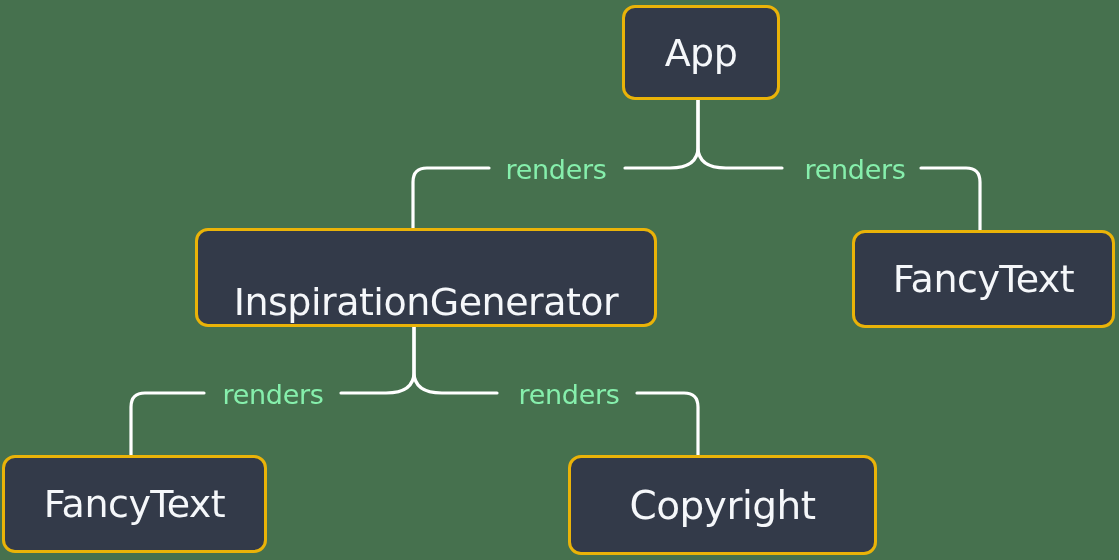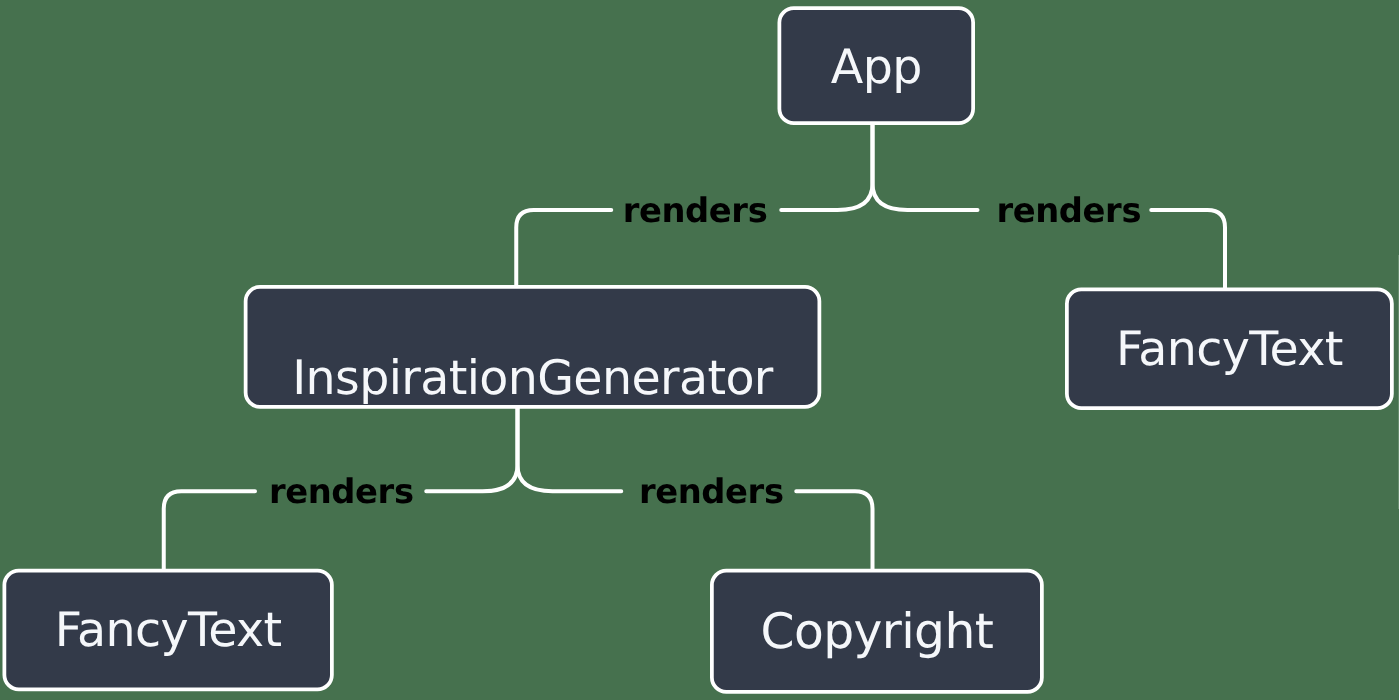--- a/index.html
+++ b/index.html
@@ -24,42 +24,42 @@
   .edges-svg path {
     fill: none;
     stroke: #FFFFFF;
     stroke-width: 3.2;
     stroke-linecap: round;
   }
   .node {
     position: absolute;
     box-sizing: border-box;
     background: #333A49;
-    border: 3px solid #ffffff;
+    border: 3px solid #eab308;
     border-radius: 13px;
     color: #F5F7FA;
     display: flex;
     align-items: center;
     justify-content: center;
     font-size: 38px;
     font-weight: 400;
     letter-spacing: -0.5px;
     white-space: nowrap;
   }
   .n-app      { left: 622px; top: 5px;   width: 158px; height: 95px; }
   .n-ig       { left: 195px; top: 228px; width: 462px; height: 99px; align-items: flex-end; }
   .n-ft-right { left: 852px; top: 230px; width: 263px; height: 98px; }
   .n-ft-left  { left: 2px;   top: 455px; width: 265px; height: 98px; }
-  .n-copy     { left: 568px; top: 455px; width: 267px; height: 100px; font-size: 39px; }
+  .n-copy     { left: 568px; top: 455px; width: 309px; height: 100px; font-size: 39px; }
   .edge-label {
     position: absolute;
     transform: translate(-50%, -50%);
-    color: #000000;
+    color: #86efac;
     font-size: 27px;
-    font-weight: 700;
+    font-weight: 400;
     letter-spacing: -0.3px;
     white-space: nowrap;
   }
   .el-1 { left: 556px; top: 169px; }
   .el-2 { left: 855px; top: 169px; }
   .el-3 { left: 273px; top: 394px; }
   .el-4 { left: 569px; top: 394px; }
 </style>
 </head>
 <body>

